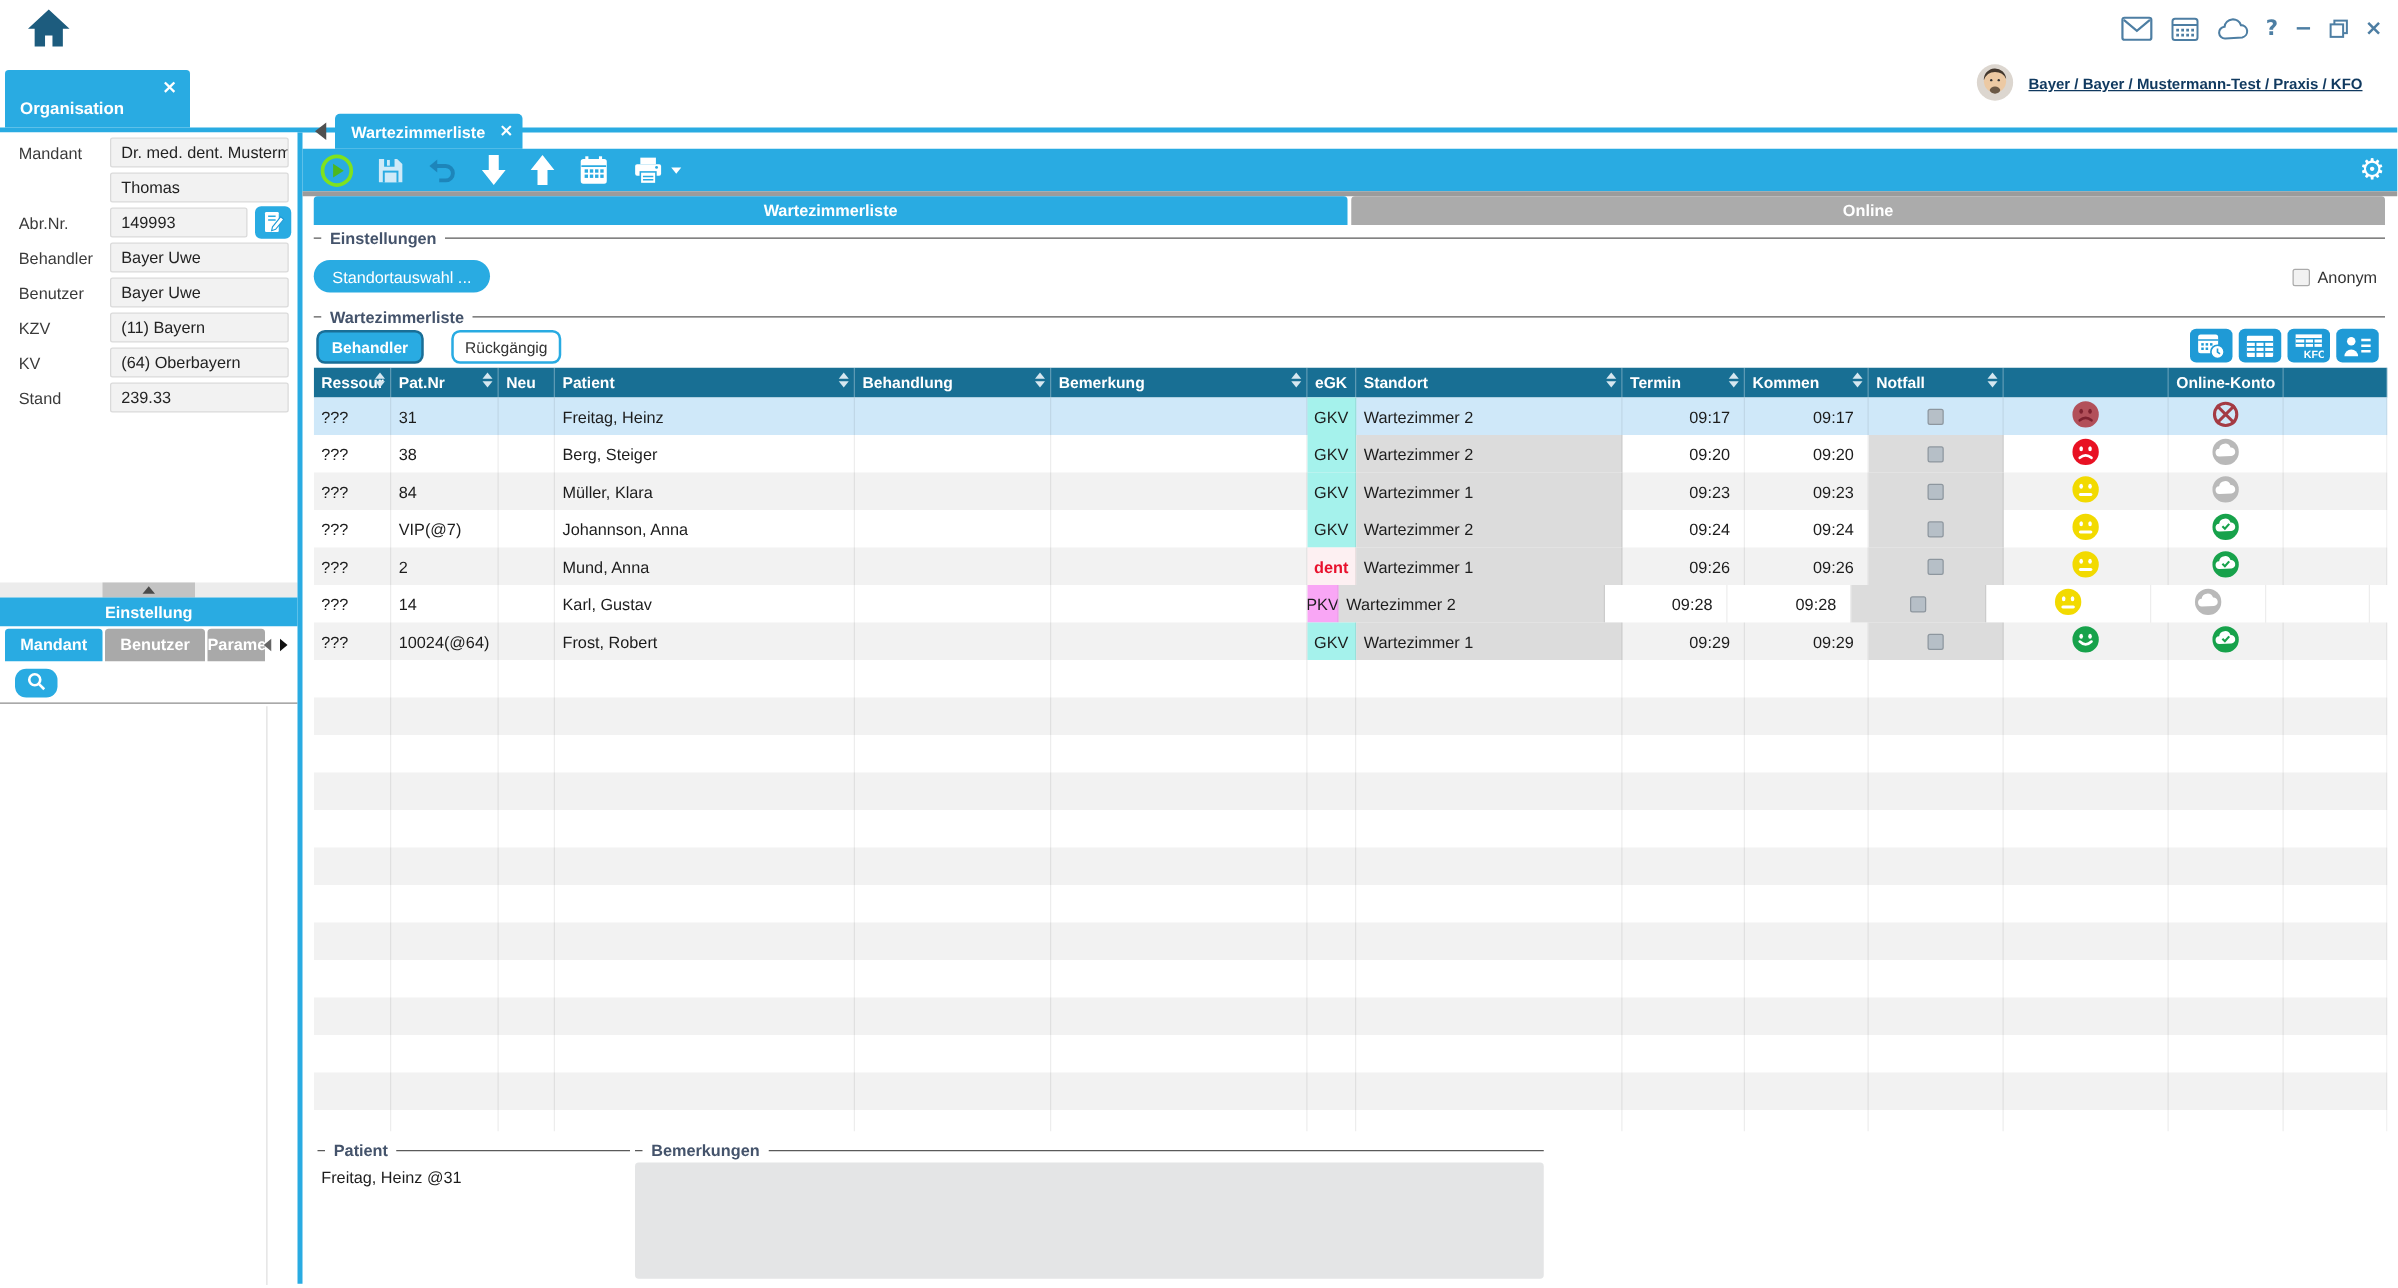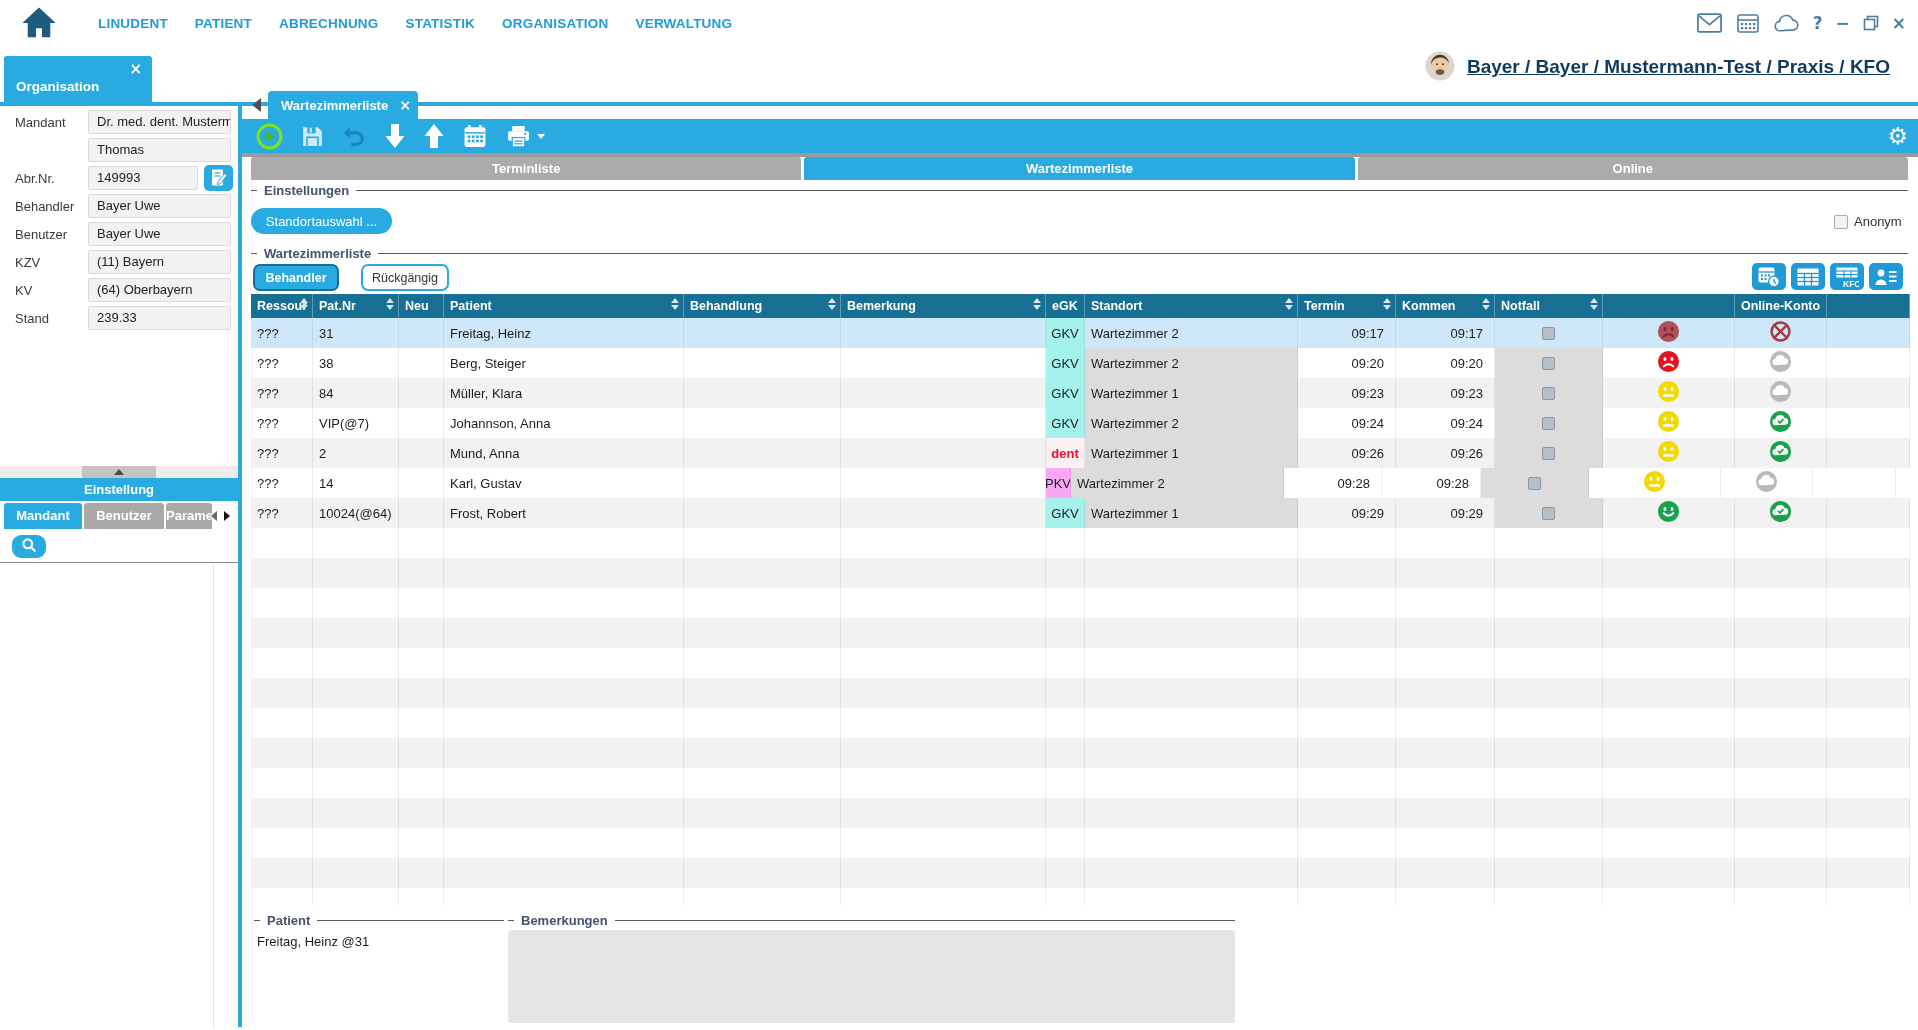--- a/index.html
+++ b/index.html
@@ -18,21 +18,21 @@
   #winicons{position:absolute;right:12px;top:8px;height:30px;display:flex;align-items:center;gap:13px}
   .wi{display:flex;align-items:center;justify-content:center;cursor:pointer}
   .wi.txt{font-size:17px;font-weight:bold;color:#4d7ea3;font-family:"DejaVu Sans",sans-serif;line-height:22px}
 
   
   #workspace-tab{position:absolute;left:4px;top:56px;width:148px;height:46px;background:var(--accent,#29abe2);border-radius:3px 3px 0 0;color:#fff;cursor:pointer}
   #workspace-tab .lbl{position:absolute;left:12px;bottom:8px;font-weight:bold;font-size:13.5px}
   #workspace-tab .tabx{position:absolute;right:10px;top:4px;font-weight:bold;font-size:15px;font-family:"DejaVu Sans",sans-serif}
   #blue-rule{position:absolute;left:0;top:102px;width:1918px;height:4px;background:var(--accent,#29abe2)}
   #userbar{position:absolute;right:28px;top:50px;height:34px;display:flex;align-items:center;gap:12px}
-  #user-link{font-weight:bold;font-size:19px;color:#10395f;text-decoration:underline;cursor:pointer;white-space:nowrap}
+  #user-link{font-weight:bold;font-size:12px;color:#10395f;text-decoration:underline;cursor:pointer;white-space:nowrap}
 
   
   #sidebar{position:absolute;left:0;top:106px;width:238px;height:924px;background:#fff}
   #fields{position:absolute;left:0;top:4px;width:238px}
   .frow{display:flex;align-items:center;height:24px;margin-bottom:4px;padding-left:15px;position:relative}
   .flab{width:73px;font-size:13px;color:#3a3a3a;flex:none}
   .fval{flex:1;height:24px;line-height:22px;background:#f2f2f2;border:1px solid #dadada;border-radius:2px;padding-left:8px;margin-right:7px;color:#222;white-space:nowrap;overflow:hidden;font-size:13px}
   .fval.short{margin-right:40px}
   .fedit{position:absolute;right:5px;top:-1px;width:29px;height:26px;background:var(--accent,#29abe2);border:none;border-radius:5px;display:flex;align-items:center;justify-content:center;cursor:pointer}
   #resize-handle{position:absolute;left:0;top:360px;width:238px;height:12px;background:#ececec;display:flex;align-items:center;justify-content:center;cursor:row-resize}
@@ -112,28 +112,20 @@
 <body>
 
 <header id="menubar">
   <div id="home">
     <span>
       <svg width="38" height="38" viewBox="0 0 32 32">
           <path d="M16 3 L30 16 h-4.5 v12 h-7 v-7.5 h-5 V28 h-7 V16 H2 Z" fill="#1d5c7e"></path>
         </svg>
     </span>
   </div>
-  <nav id="menu">
-      <span class="mi">LINUDENT</span>
-      <span class="mi">PATIENT</span>
-      <span class="mi">ABRECHNUNG</span>
-      <span class="mi">STATISTIK</span>
-      <span class="mi">ORGANISATION</span>
-      <span class="mi">VERWALTUNG</span>
-    </nav>
   <div id="winicons">
     <span class="wi">
       <svg width="27" height="22" viewBox="0 0 24 20">
           <rect x="1.5" y="2" width="21" height="16" rx="1.5" fill="none" stroke="#4d7ea3" stroke-width="1.6"></rect>
           <path d="M2.5 3.5 L12 11.5 L21.5 3.5" fill="none" stroke="#4d7ea3" stroke-width="1.6"></path>
         </svg>
     </span>
     <span class="wi">
       <svg width="24" height="22" viewBox="0 0 24 22">
           <rect x="2" y="3" width="20" height="17" rx="2" fill="none" stroke="#4d7ea3" stroke-width="1.6"></rect>
@@ -331,21 +323,20 @@
         <line x1="9" y1="16.5" x2="17" y2="16.5" stroke="#29abe2" stroke-width="1.2"></line>
         <line x1="9" y1="19" x2="17" y2="19" stroke="#29abe2" stroke-width="1.2"></line>
       </svg>
     <i class="caret" style="border-top-color:#fff"></i>
   </span>
 </div>
 <span id="gear">⚙</span>
 
 <div id="graybar"></div>
 <div id="vtabs">
-    <div class="vtab">Terminliste</div>
     <div class="vtab active">Wartezimmerliste</div>
     <div class="vtab">Online</div>
   </div>
 
 <div class="legend" id="leg-settings">
   <span class="tick"></span>
   <span class="txt">Einstellungen</span>
   <span class="rule"></span>
 </div>
 <button id="btn-standort">Standortauswahl ...</button>

